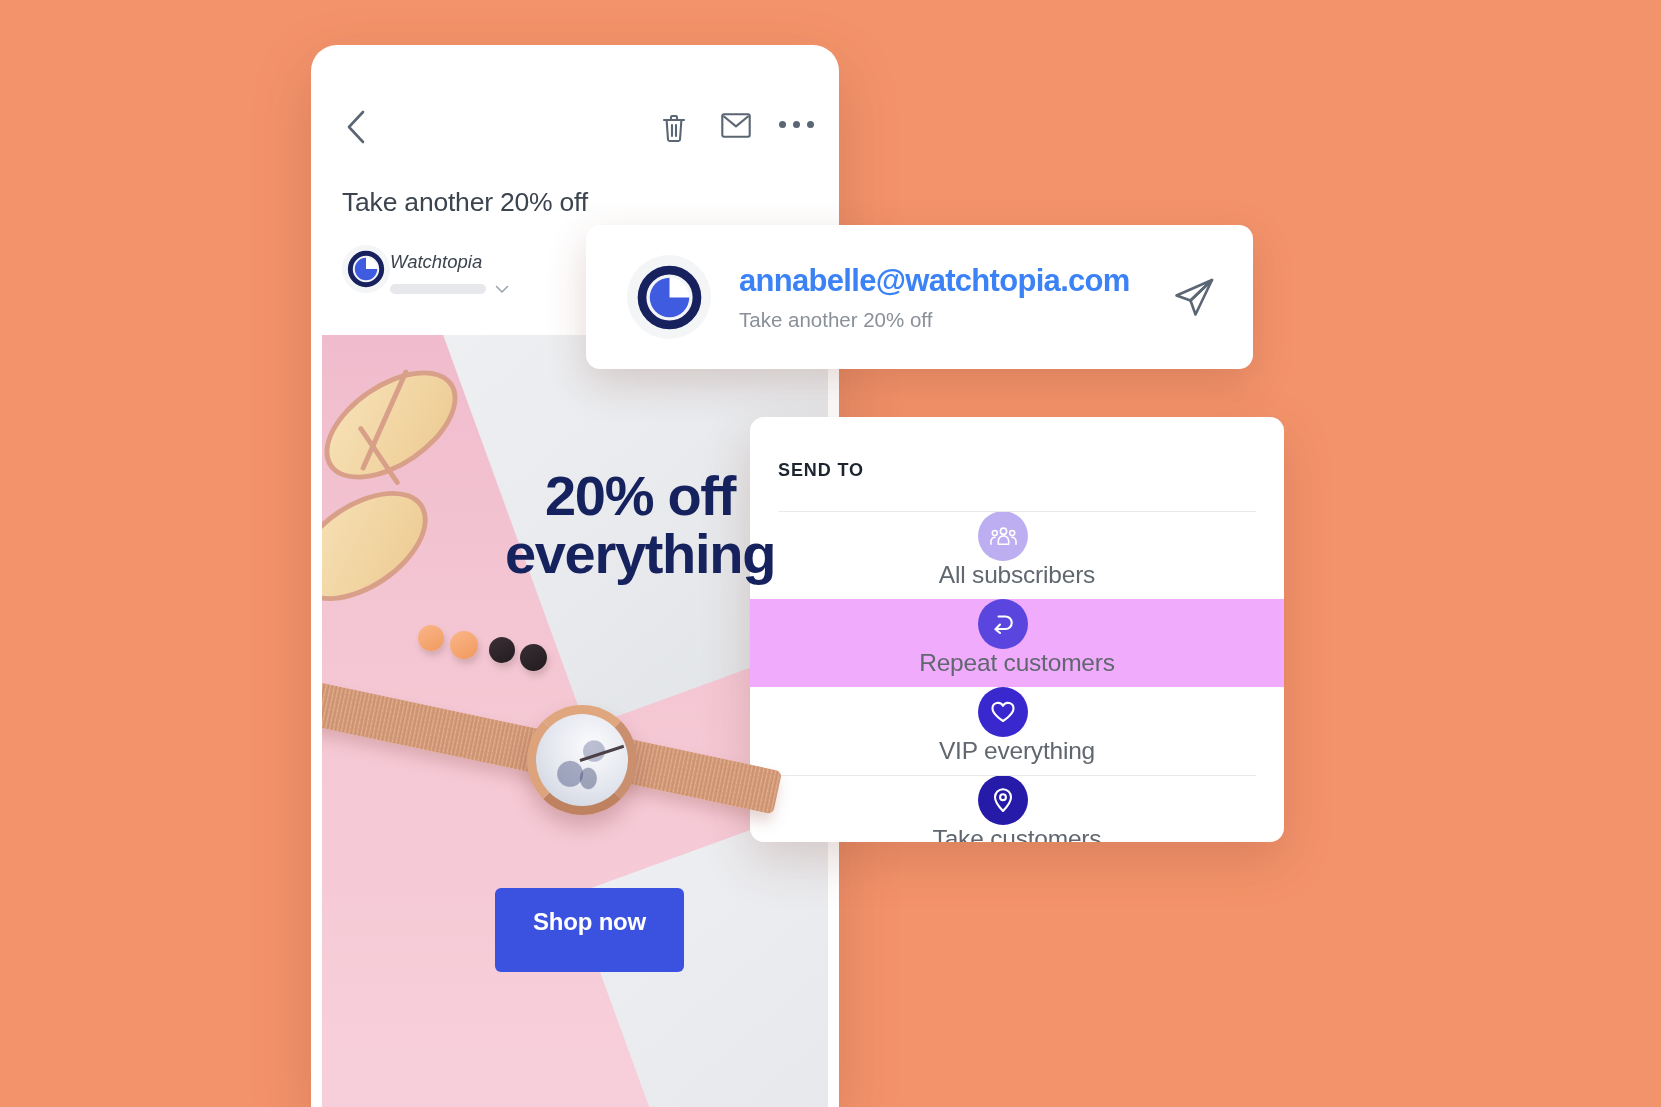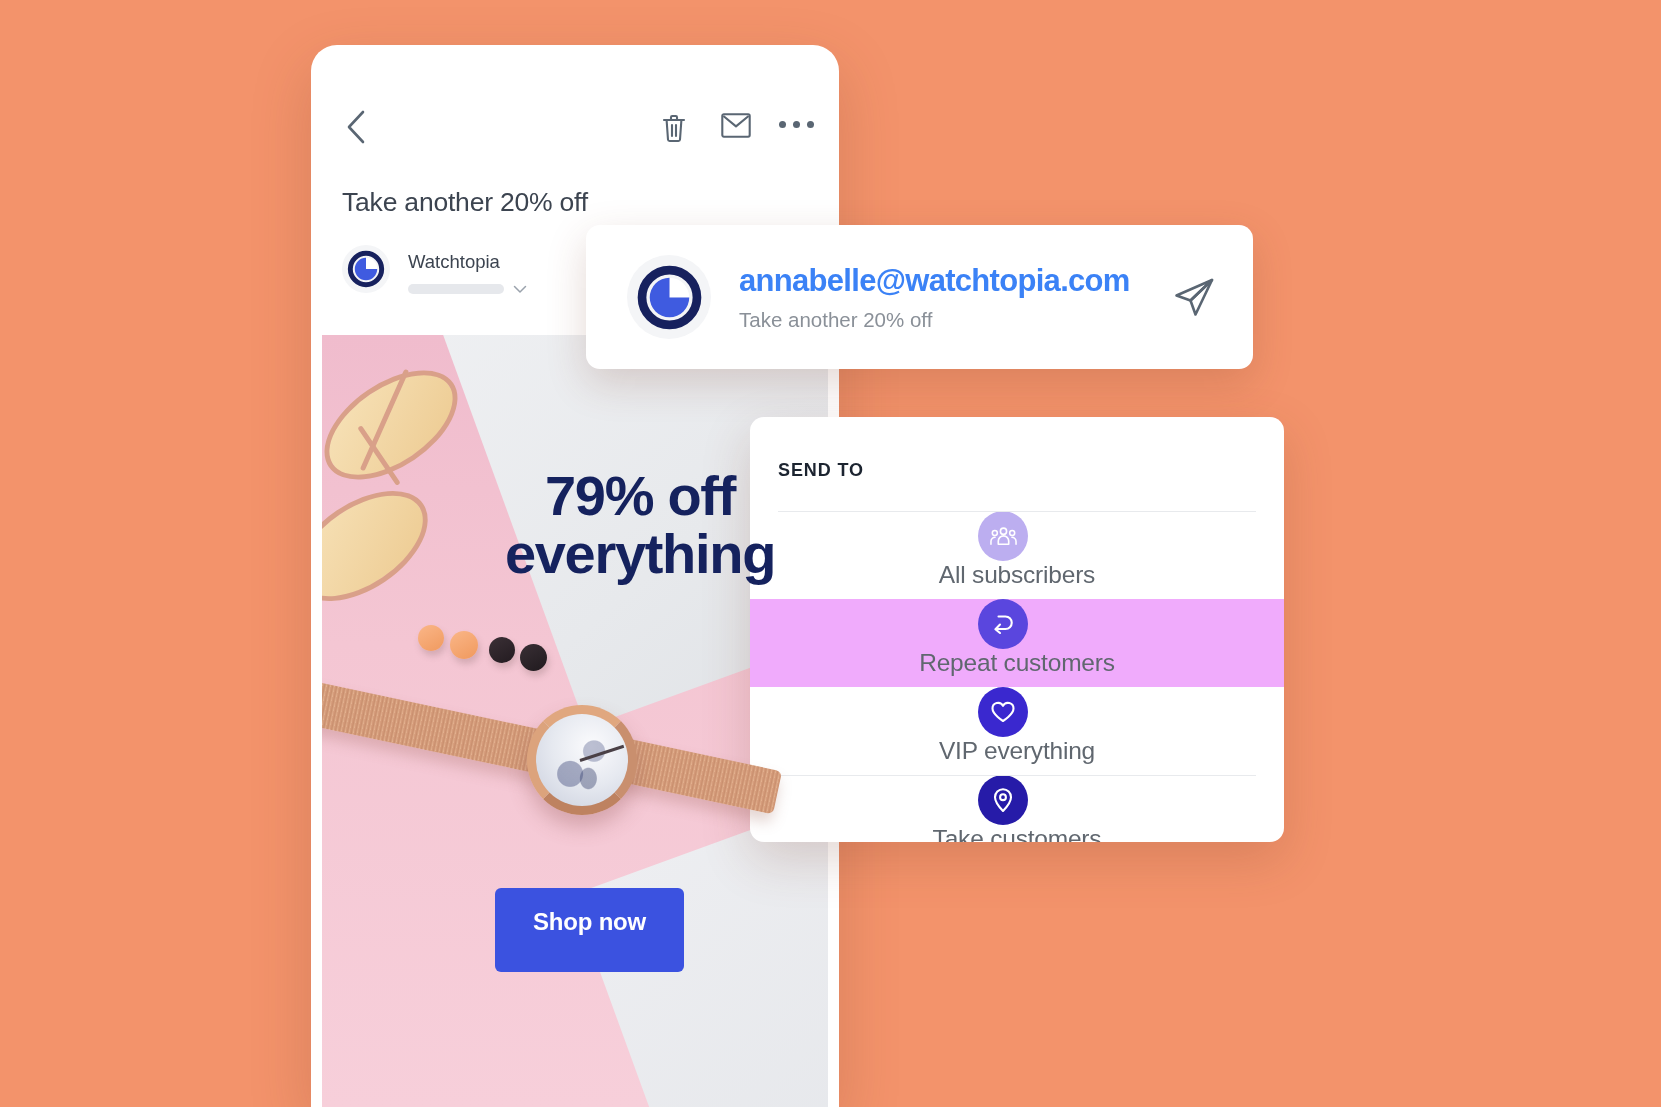--- a/index.html
+++ b/index.html
@@ -48,21 +48,21 @@
     left: 31px; top: 142px;
     font-size: 26.5px;
     color: #3C4450;
     letter-spacing: -0.2px;
     white-space: nowrap;
   }
 
   #sender-row {
     position: absolute;
     left: 31px; top: 200px;
-    display: flex; align-items: flex-start; gap: 18px;
+    display: flex; align-items: flex-start; gap: 0; font-style: italic;
   }
   .avatar-ring {
     width: 48px; height: 48px; border-radius: 50%;
     background: #F4F5F7;
     display: flex; align-items: center; justify-content: center;
     flex: none;
   }
   .avatar-ring.lg { width: 84px; height: 84px; }
   #sender-meta { padding-top: 6px; }
   #sender-name { font-size: 18.5px; color: #3C4450; }
@@ -349,21 +349,21 @@
       <div class="pink-bg"></div>
       <div class="white-sheet"></div>
       <div class="white-sheet2"></div>
 
       <div id="sg1" class="sunglass"></div>
       <div id="sg2" class="sunglass"></div>
       <div id="sg-bridge"></div>
       <div id="sg-arm"></div>
 
       <div id="promo-text">
-        <div>79% off</div>
+        <div>20% off</div>
         <div>everything</div>
       </div>
 
       <div id="st1" class="stud"></div>
       <div id="st2" class="stud"></div>
       <div id="st3" class="stud"></div>
       <div id="st4" class="stud"></div>
 
       <div id="watch-strap-l"></div>
       <div id="watch-strap-r"></div>

